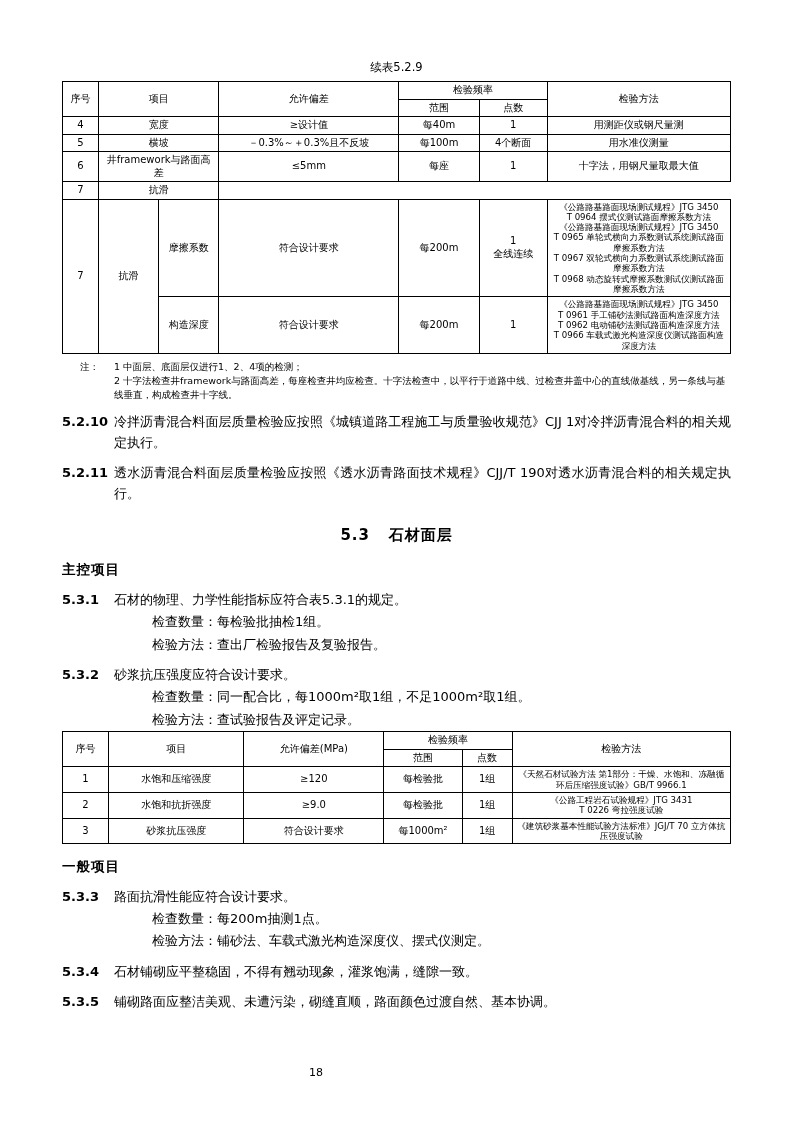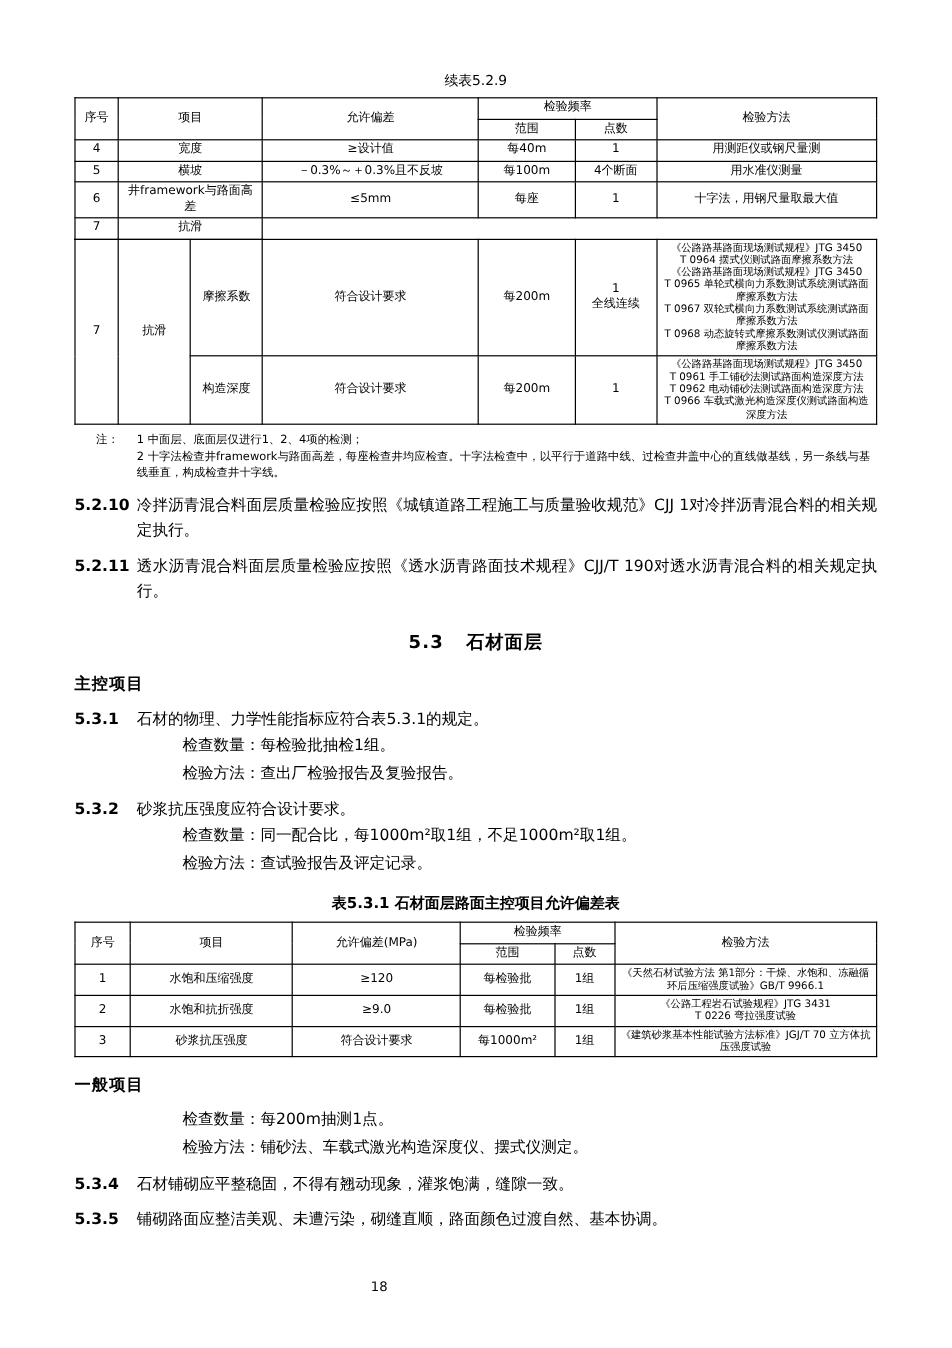--- a/index.html
+++ b/index.html
@@ -237,21 +237,20 @@
   <div class="sub">检查数量：每检验批抽检1组。</div>
   <div class="sub">检验方法：查出厂检验报告及复验报告。</div>
 
   <div class="clause">
     <span class="no">5.3.2</span>
     <span>砂浆抗压强度应符合设计要求。</span>
   </div>
   <div class="sub">检查数量：同一配合比，每1000m²取1组，不足1000m²取1组。</div>
   <div class="sub">检验方法：查试验报告及评定记录。</div>
 
-  <div class="tbl2-caption">表5.3.1    石材面层路面主控项目允许偏差表</div>
 
   <table class="doc">
     <colgroup>
       <col style="width:46px">
       <col style="width:135px">
       <col style="width:140px">
       <col style="width:78px">
       <col style="width:50px">
       <col style="width:218px">
     </colgroup>
@@ -290,20 +289,24 @@
         <td>符合设计要求</td>
         <td>每1000m²</td>
         <td>1组</td>
         <td class="left" style="white-space:pre-line">《建筑砂浆基本性能试验方法标准》JGJ/T 70  立方体抗压强度试验</td>
       </tr>
     </tbody>
   </table>
 
   <h3 class="grp">一般项目</h3>
 
+  <div class="clause">
+    <span class="no">5.3.3</span>
+    <span>路面抗滑性能应符合设计要求。</span>
+  </div>
   <div class="sub">检查数量：每200m抽测1点。</div>
   <div class="sub">检验方法：铺砂法、车载式激光构造深度仪、摆式仪测定。</div>
 
   <div class="clause">
     <span class="no">5.3.4</span>
     <span>石材铺砌应平整稳固，不得有翘动现象，灌浆饱满，缝隙一致。</span>
   </div>
 
   <div class="clause">
     <span class="no">5.3.5</span>

